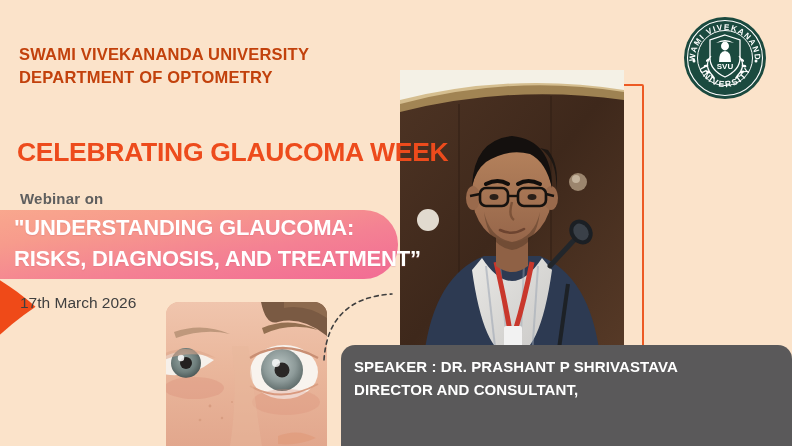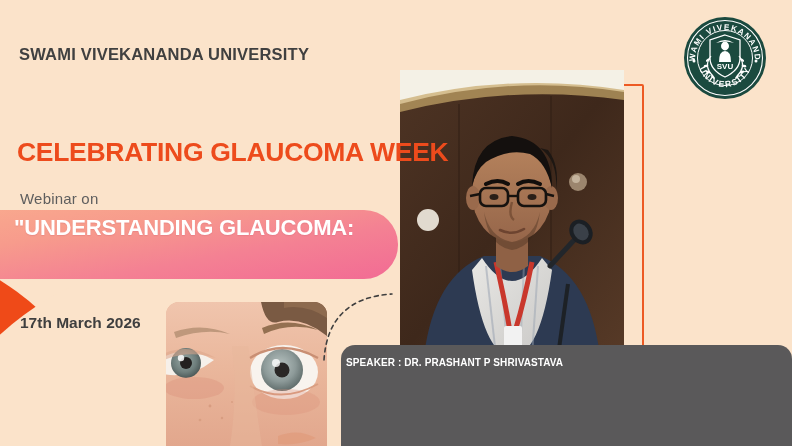--- a/index.html
+++ b/index.html
@@ -30,21 +30,21 @@
     left:-105px;bottom:-135px;
     width:290px;height:320px;
     background:#fbe3ca;
     border-radius:100% 0 0 0;
     z-index:2;
   }
 
   
   .header{
     position:absolute;left:19px;top:43px;z-index:10;
-    color:#404040;
+    color:#c2410c;
     font-weight:bold;
     font-size:16.5px;
     line-height:1.38;
     letter-spacing:.2px;
   }
   .header div{white-space:nowrap;}
 
   
   .celebrate{
     position:absolute;left:17px;top:137px;z-index:10;
@@ -54,21 +54,21 @@
     letter-spacing:-.3px;
     white-space:nowrap;
     transform:scaleX(1.02);
     transform-origin:left center;
   }
 
   
   .webinar-on{
     position:absolute;left:20px;top:190px;z-index:10;
     color:#5e5e5e;
-    font-weight:normal;
+    font-weight:bold;
     font-size:15px;
     letter-spacing:.2px;
   }
 
   
   .title-banner{
     position:absolute;left:-30px;top:210px;z-index:9;
     width:428px;height:69px;
     border-radius:0 34px 34px 0;
     background:linear-gradient(170deg,#f9a98e 0%,#f79b8c 28%,#f48193 62%,#f26b94 100%);
@@ -82,24 +82,23 @@
     line-height:1.42;
     letter-spacing:-.2px;
     text-shadow:0 1px 1px rgba(200,90,110,.25);
   }
   .title-text div{white-space:nowrap;transform:scaleX(1.0);transform-origin:left center;}
 
   
   .datetime{
     position:absolute;left:20px;top:289px;z-index:12;
     color:#3f3f3f;
-    font-weight:bold;
+    font-weight:normal;
     font-size:15.5px;
     line-height:1.85;
-    margin-top:20px;
   }
   .datetime div{white-space:nowrap;}
 
   
   .eye-photo{
     position:absolute;left:166px;top:302px;z-index:11;
     width:161px;height:144px;
     border-radius:13px 13px 0 0;
     overflow:hidden;
     background:#e9b79d;
@@ -129,24 +128,24 @@
   .speaker-photo svg{display:block;width:224px;height:286px;}
 
   
   .speaker-box{
     position:absolute;left:341px;top:345px;z-index:14;
     width:451px;height:101px;
     background:#5a595a;
     border-radius:14px 14px 0 0;
   }
   .speaker-box .lines{
-    position:absolute;left:5px;top:10px;
+    position:absolute;left:13px;top:10px;
     color:#ffffff;
     font-weight:bold;
-    font-size:10px;
+    font-size:15px;
     line-height:1.56;
     letter-spacing:.1px;
   }
   .speaker-box .lines div{white-space:nowrap;}
 
   
   .seal{
     position:absolute;left:683px;top:16px;z-index:15;
     width:84px;height:84px;
   }
@@ -154,29 +153,31 @@
 </head>
 <body>
 
 <div id="poster">
 
   <div class="corner-blob"></div>
   <div class="corner-blob-mask"></div>
 
   <div class="header">
     <div>SWAMI VIVEKANANDA UNIVERSITY</div>
+    <div>DEPARTMENT OF OPTOMETRY</div>
   </div>
 
   <div class="celebrate">CELEBRATING GLAUCOMA WEEK</div>
 
   <div class="webinar-on">Webinar on</div>
 
   <div class="title-banner"></div>
   <div class="title-text">
     <div>"UNDERSTANDING GLAUCOMA:</div>
+    <div>RISKS, DIAGNOSIS, AND TREATMENT”</div>
   </div>
 
   <div class="datetime">
     <div>17th March 2026</div>
   </div>
 
   <div class="eye-photo">
     <svg viewBox="0 0 161 144" preserveAspectRatio="xMidYMid slice">
       <defs>
         <linearGradient id="skin" x1="0" y1="0" x2="0" y2="1">
@@ -311,20 +312,21 @@
       <ellipse cx="181" cy="162" rx="11" ry="13" fill="#1b1f24" transform="rotate(-35 181 162)"></ellipse>
       <ellipse cx="181" cy="162" rx="7" ry="9" fill="#3a4048" transform="rotate(-35 181 162)"></ellipse>
 
       <path d="M158 286 L168 214" stroke="#1d2126" stroke-width="4" fill="none"></path>
     </svg>
   </div>
 
   <div class="speaker-box">
     <div class="lines">
       <div>SPEAKER : DR. PRASHANT P SHRIVASTAVA</div>
+      <div>DIRECTOR AND CONSULTANT,</div>
     </div>
   </div>
 
   <svg class="seal" viewBox="0 0 84 84">
     <defs>
       <path id="arcTop" d="M12 44 A30 30 0 0 1 72 44"></path>
       <path id="arcBot" d="M15 44 A27 27 0 0 0 69 44"></path>
     </defs>
     <circle cx="42" cy="42" r="41" fill="#1b4a3f"></circle>
     <circle cx="42" cy="42" r="37.5" fill="none" stroke="#ffffff" stroke-width="1.1"></circle>

